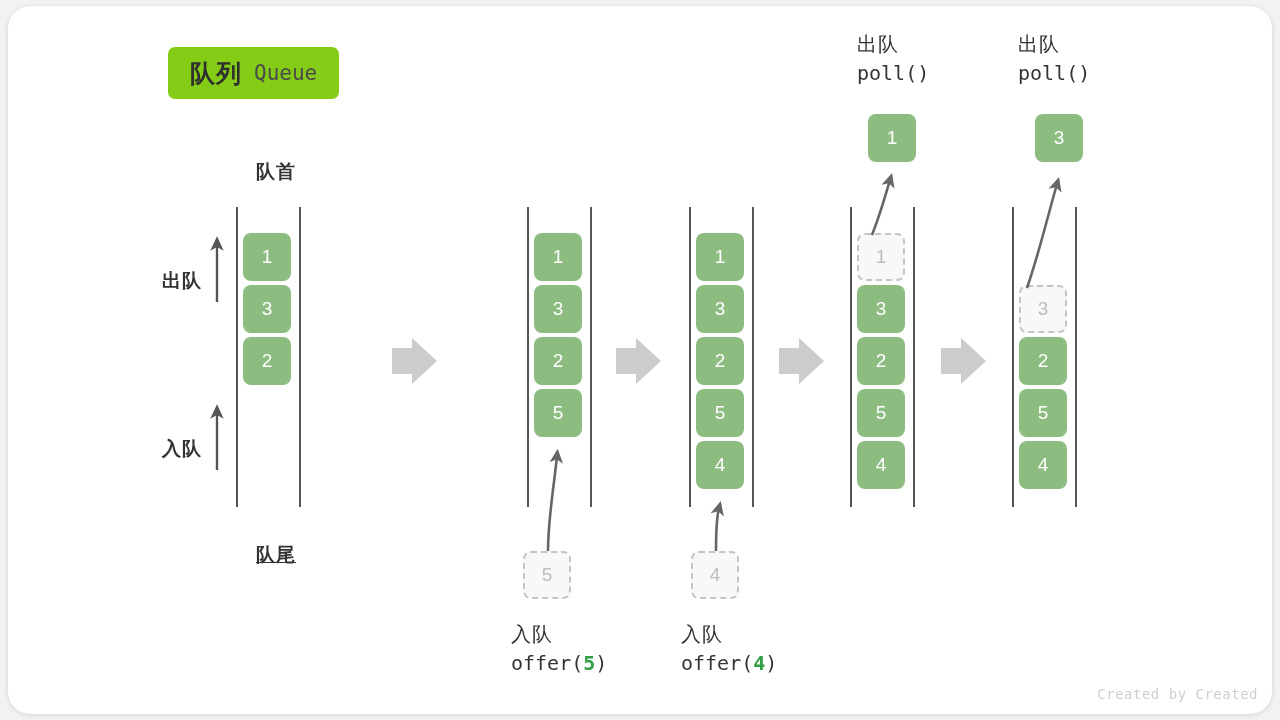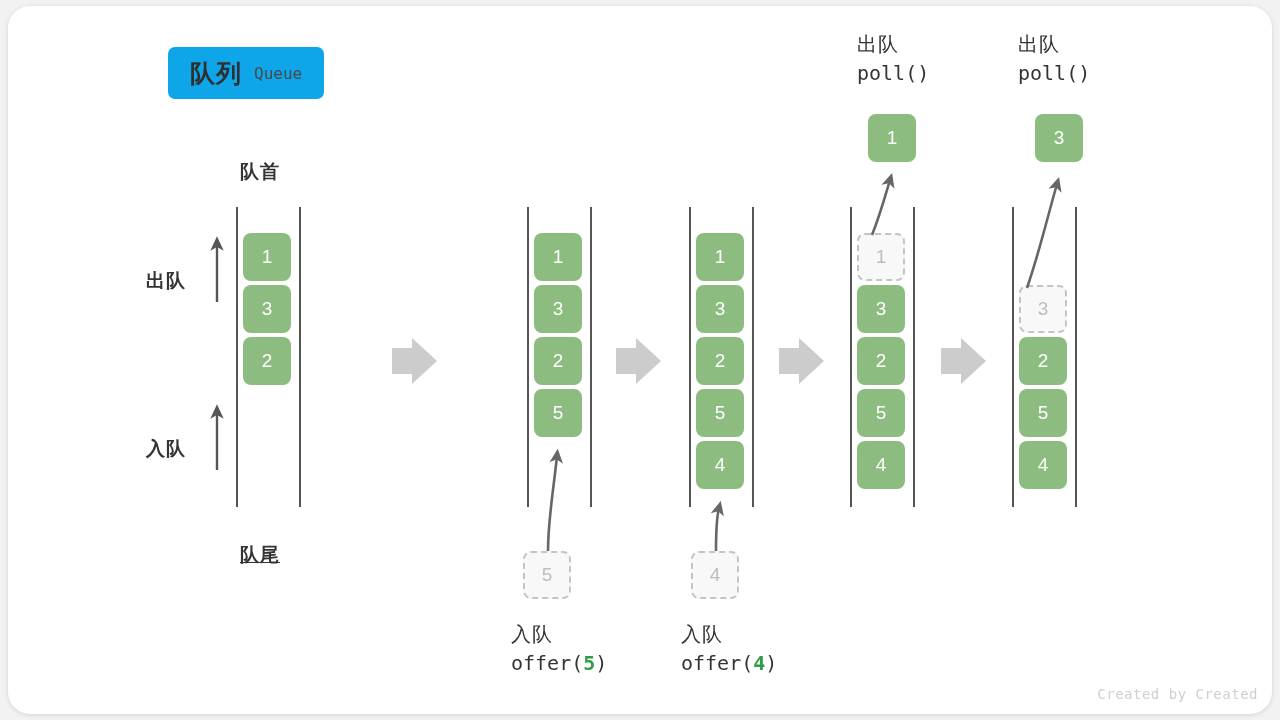--- a/index.html
+++ b/index.html
@@ -32,39 +32,39 @@
 
   
   .title-badge {
     position: absolute;
     left: 168px;
     top: 47px;
     height: 52px;
     padding: 0 22px;
     display: flex;
     align-items: center;
-    background: #0ea5e9;
+    background: #84cc16;
     border-radius: 7px;
     box-sizing: border-box;
   }
   .title-cn {
     font-size: 25px;
     font-weight: bold;
     color: #2f2f2f;
     letter-spacing: 1px;
   }
   .title-en {
-    font-size: 16px;
+    font-size: 21px;
     color: #4a4a4a;
     font-family: "DejaVu Sans Mono", monospace;
     margin-left: 12px;
   }
 
   
-  .abs { position: absolute; }
+  .abs { position: absolute; margin-left: 16px; }
   .head-label {
     font-size: 19px;
     font-weight: bold;
     color: #333333;
     letter-spacing: 1px;
     white-space: nowrap;
   }
   .side-label {
     font-size: 19px;
     font-weight: bold;

